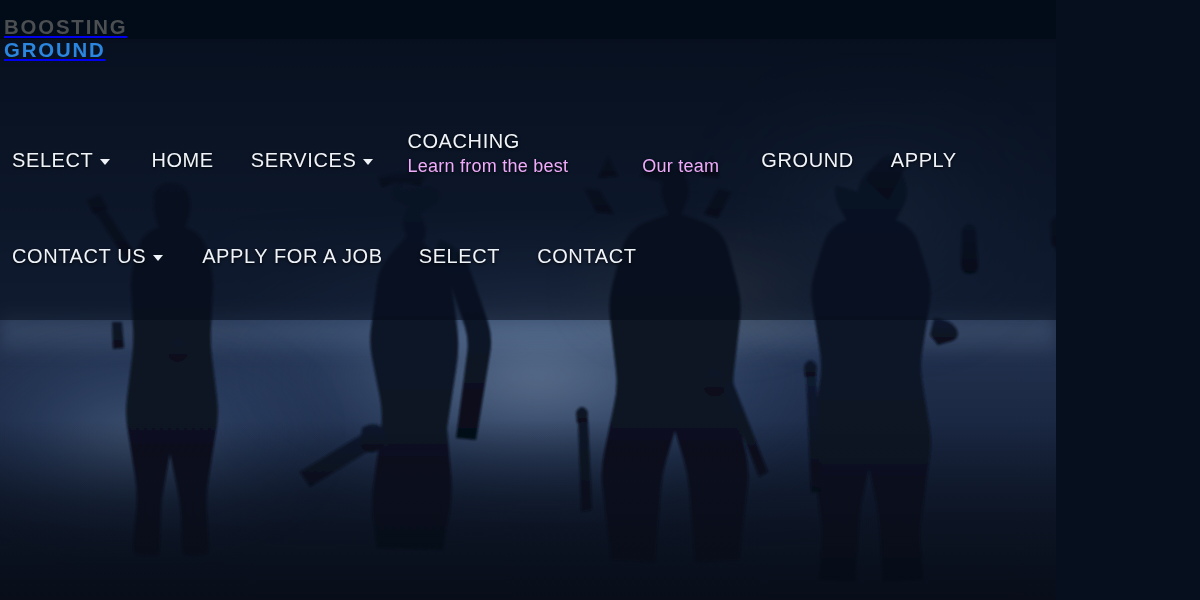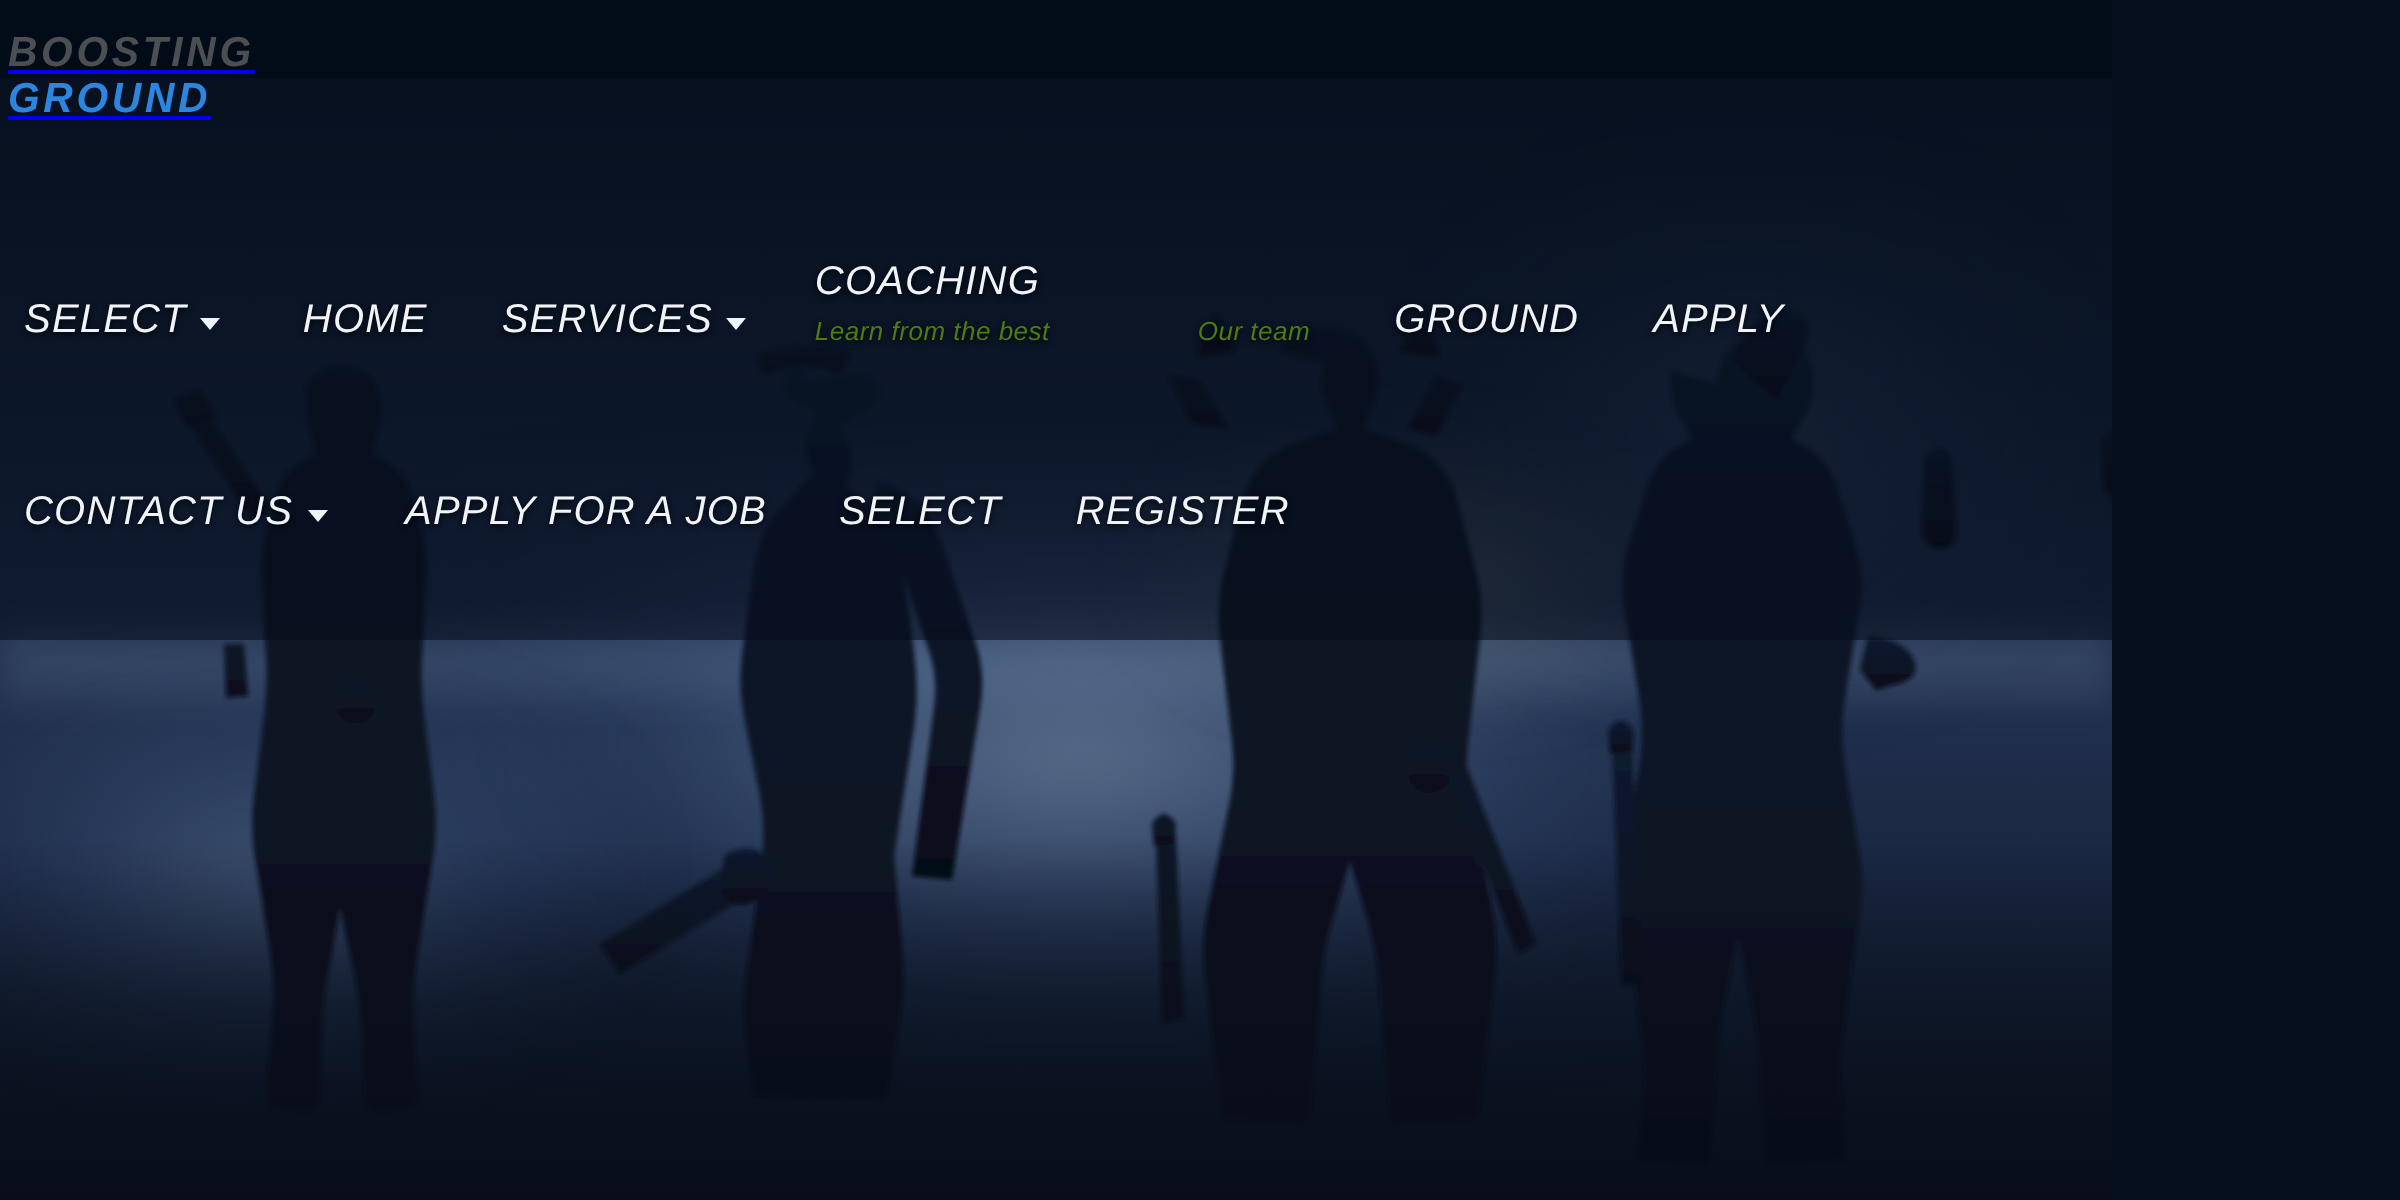--- a/index.html
+++ b/index.html
@@ -9,21 +9,20 @@
     background:#060f1e;
     font-family:"Liberation Sans", sans-serif;
   }
 
   
   #stage{
     position:relative;
     width:1056px; height:600px;
     overflow:hidden;
     background:#0b1526;
-    font-style:italic;
   }
 
   
   .bg-base{
     position:absolute; inset:0;
     background:
       linear-gradient(180deg,
         #0a1322 0%,
         #0e1a2c 14%,
         #16243c 34%,
@@ -161,22 +160,22 @@
     align-items:center;
     color:#f0f4f9;
     font-size:20px;
     font-weight:400;
     letter-spacing:0.6px;
     text-shadow:0 1px 3px rgba(0,0,0,0.85);
     line-height:26px;
   }
   .nav-sub{
     display:block;
-    color:#4d7c0f;
-    font-size:13px;
+    color:#f0abfc;
+    font-size:18px;
     letter-spacing:0.25px;
     margin-top:5px;
     text-shadow:0 1px 3px rgba(0,0,0,0.85);
     line-height:14px;
   }
   .caret{
     display:inline-block;
     width:0; height:0;
     margin-left:7px;
     margin-top:3px;
@@ -373,21 +372,21 @@
       </div>
 
       <div class="nav-item gap-r2-2">
         <span class="nav-label">
           <span>SELECT</span>
         </span>
       </div>
 
       <div class="nav-item gap-r2-3">
         <span class="nav-label">
-          <span>REGISTER</span>
+          <span>CONTACT</span>
         </span>
       </div>
 
     </div>
   </nav>
 
   <div class="corner-caret"></div>
 
 </div>
 

